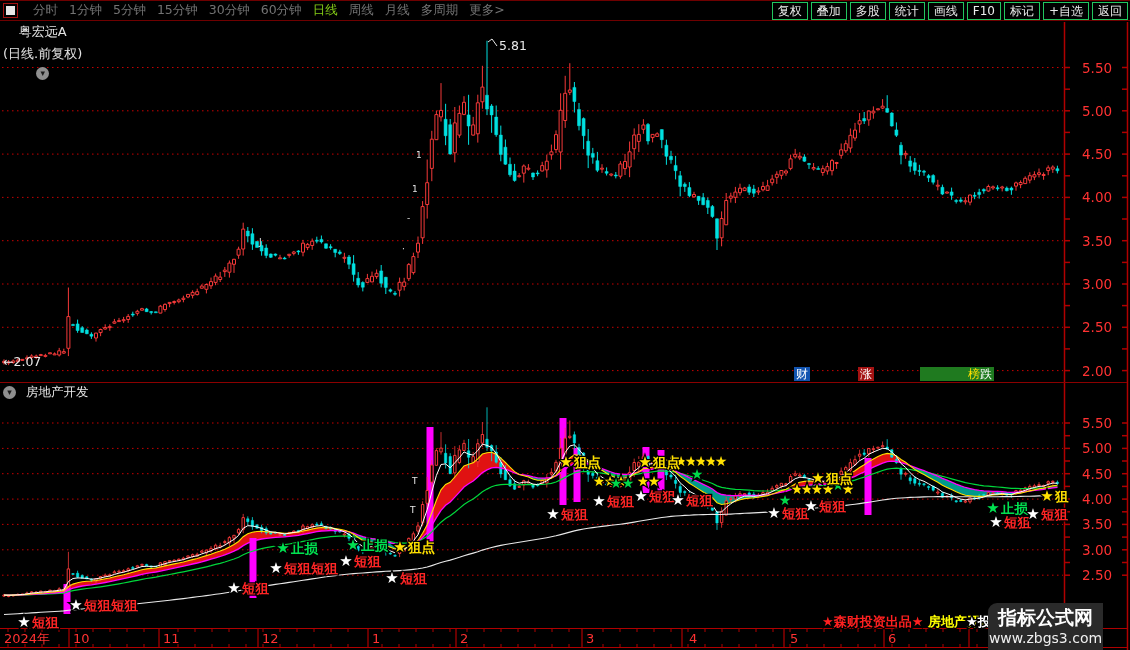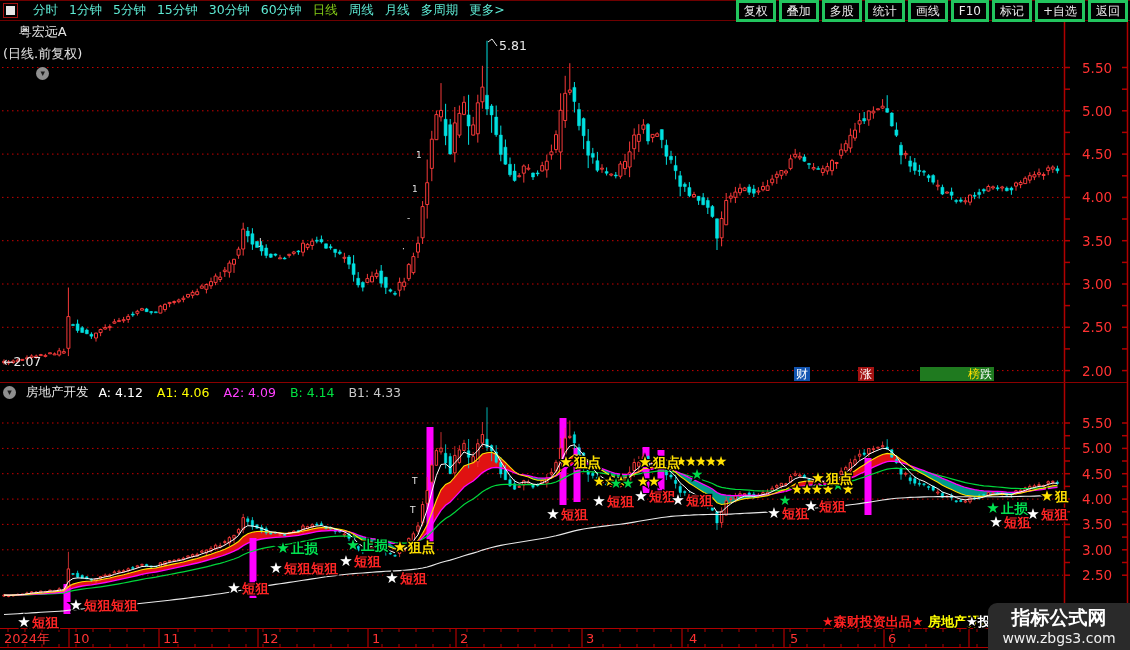--- a/index.html
+++ b/index.html
@@ -7,35 +7,35 @@
   #app{position:relative;width:1130px;height:650px;background:#000;}
   #chart-svg{position:absolute;left:0;top:0;z-index:1;}
   
   #toolbar{position:absolute;left:0;top:0;width:1130px;height:21px;background:#000;
     border-top:1px solid #6e0000;border-bottom:1px solid #6e0000;z-index:5;
     display:flex;justify-content:space-between;align-items:center;box-sizing:border-box;}
   #tb-left{display:flex;align-items:center;gap:11px;padding-left:3px;}
   #tb-right{display:flex;align-items:center;padding-right:2px;}
   .win-icon{width:13px;height:13px;border:1px solid #a01010;background:#000;display:inline-flex;align-items:center;justify-content:center;margin-right:4px;}
   .win-icon i{display:block;width:9px;height:9px;background:#e6e6e6;border-left:3px solid #e6e6e6;box-sizing:border-box;border-right:4px solid #e6e6e6;}
-  .tb-item{color:#5eead4;font-size:12.5px;cursor:default;white-space:nowrap;}
+  .tb-item{color:#737373;font-size:12.5px;cursor:default;white-space:nowrap;}
   .tb-item.active{color:#84cc16;}
-  .tb-btn{border:3px solid #22c55e;color:#ececec;font-size:12px;line-height:14px;padding:1px 5px;margin-left:3px;white-space:nowrap;background:#000;}
+  .tb-btn{border:1px solid #22c55e;color:#ececec;font-size:12px;line-height:14px;padding:1px 5px;margin-left:3px;white-space:nowrap;background:#000;}
   
   #title-row{position:absolute;left:3px;top:23px;z-index:5;color:#e2e2e2;font-size:13px;display:flex;align-items:center;gap:4px;flex-direction:column;}
   .chev{display:inline-block;width:13px;height:13px;background:#8f8f8f;color:#1b1b1b;border-radius:50%;
     font-size:9px;line-height:13px;text-align:center;}
   #sub-header{position:absolute;left:3px;top:384px;height:17px;z-index:5;background:#000;
     display:flex;align-items:center;gap:10px;font-size:12.5px;color:#e8e8e8;padding-right:10px;}
   #readout{display:flex;gap:14px;}
   
   .badge{position:absolute;top:367px;height:14px;line-height:14px;font-size:12px;color:#fff;padding:0 2px;z-index:4;white-space:nowrap;}
   .badge .c1{color:#ffe000;}
   
-  #watermark{position:absolute;left:988px;top:603px;width:142px;height:47px;background:#2a2a2a;z-index:6;
+  #watermark{position:absolute;left:988px;top:603px;width:115px;height:47px;background:#2a2a2a;z-index:6;
     text-align:center;border-top-left-radius:9px;}
   .wm1{color:#ffffff;font-weight:bold;font-size:19px;line-height:24px;margin-top:2px;}
   .wm2{color:#f0f0f0;font-size:14px;line-height:18px;}
 </style>
 </head>
 <body>
 
 <div id="app">
   <svg id="chart-svg" width="1130" height="650">
       <line x1="2" y1="67.5" x2="1063" y2="67.5" stroke="#c80000" stroke-width="1" stroke-dasharray="1.5 3.5"></line>
@@ -432,26 +432,19 @@
     <span class="chev">▾</span>
   </div>
 
   <span class="badge" style="left: 794px; background: rgb(18, 84, 176);"><span>财</span></span>
   <span class="badge" style="left: 858px; background: rgb(165, 18, 18);"><span>涨</span></span>
   <span class="badge" style="left: 920px; background: rgb(31, 122, 31); padding-left: 48px;"><span class="c1">榜</span><span>跌</span></span>
 
   <div id="sub-header">
     <span class="chev">▾</span>
     <span>房地产开发</span>
-    <span id="readout">
-        <span style="color: rgb(255, 255, 255);">A: 4.12</span>
-        <span style="color: rgb(255, 255, 0);">A1: 4.06</span>
-        <span style="color: rgb(255, 64, 255);">A2: 4.09</span>
-        <span style="color: rgb(0, 224, 64);">B: 4.14</span>
-        <span style="color: rgb(200, 200, 200);">B1: 4.33</span>
-      </span>
   </div>
 
   <div id="watermark">
     <div class="wm1">指标公式网</div>
     <div class="wm2">www.zbgs3.com</div>
   </div>
 </div>
 
 </body></html>

